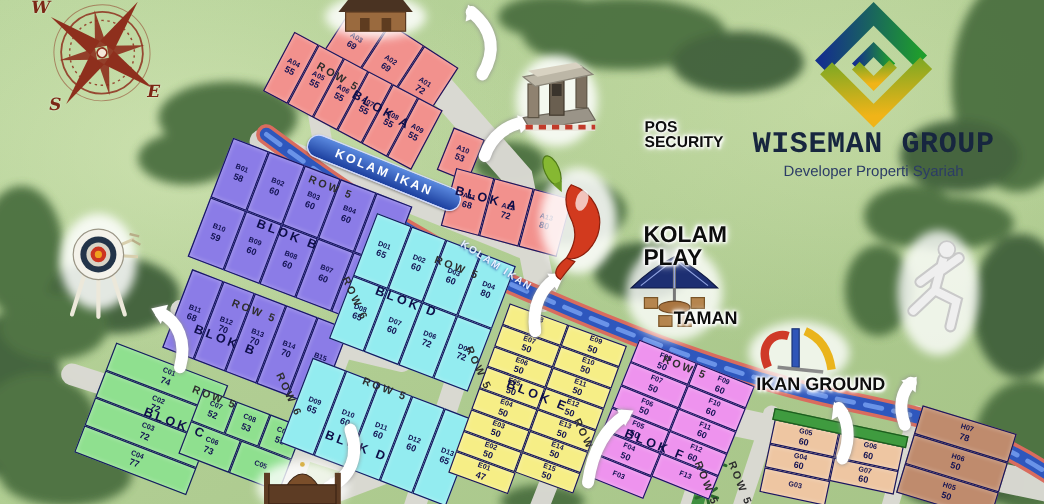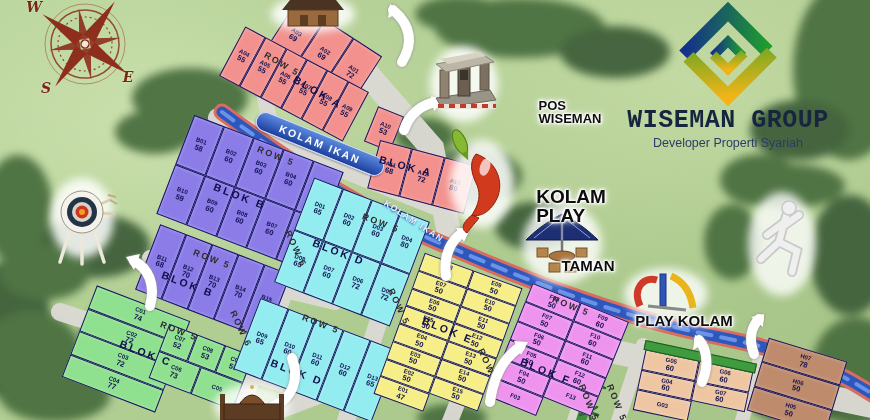--- a/index.html
+++ b/index.html
@@ -768,31 +768,31 @@
         <path d="M30,-32 L30,30 L-26,30" stroke="url(#gGY)" stroke-width="14"></path>
         <path d="M-9,12 L-9,-9 L12,-9" stroke="url(#gBG)" stroke-width="9"></path>
         <path d="M11,-12 L11,11 L-10,11" stroke="url(#gGY)" stroke-width="9"></path>
       </g>
     </g>
   </svg>
 
   <div id="amenities" class="layer">
       <div class="amenity left" style="left: 530px; top: 112px; font-size: 13px;">
         <div>POS</div>
-        <div>WISEMAN</div>
+        <div>SECURITY</div>
       </div>
       <div class="amenity left" style="left: 531px; top: 206px; font-size: 19px;">
         <div>KOLAM</div>
         <div>PLAY</div>
       </div>
       <div class="amenity" style="left: 588px; top: 266px; font-size: 15px;">
         <div>TAMAN</div>
       </div>
       <div class="amenity" style="left: 684px; top: 321px; font-size: 15px;">
-        <div>PLAY KOLAM</div>
+        <div>IKAN GROUND</div>
       </div>
     </div>
 
   <div id="compass-letters" class="layer">
       <div class="compass-letter" style="left: 34px; top: 7px;">W</div>
       <div class="compass-letter" style="left: 46px; top: 88px;">S</div>
       <div class="compass-letter" style="left: 128px; top: 77px;">E</div>
     </div>
 
   <div class="brand">

